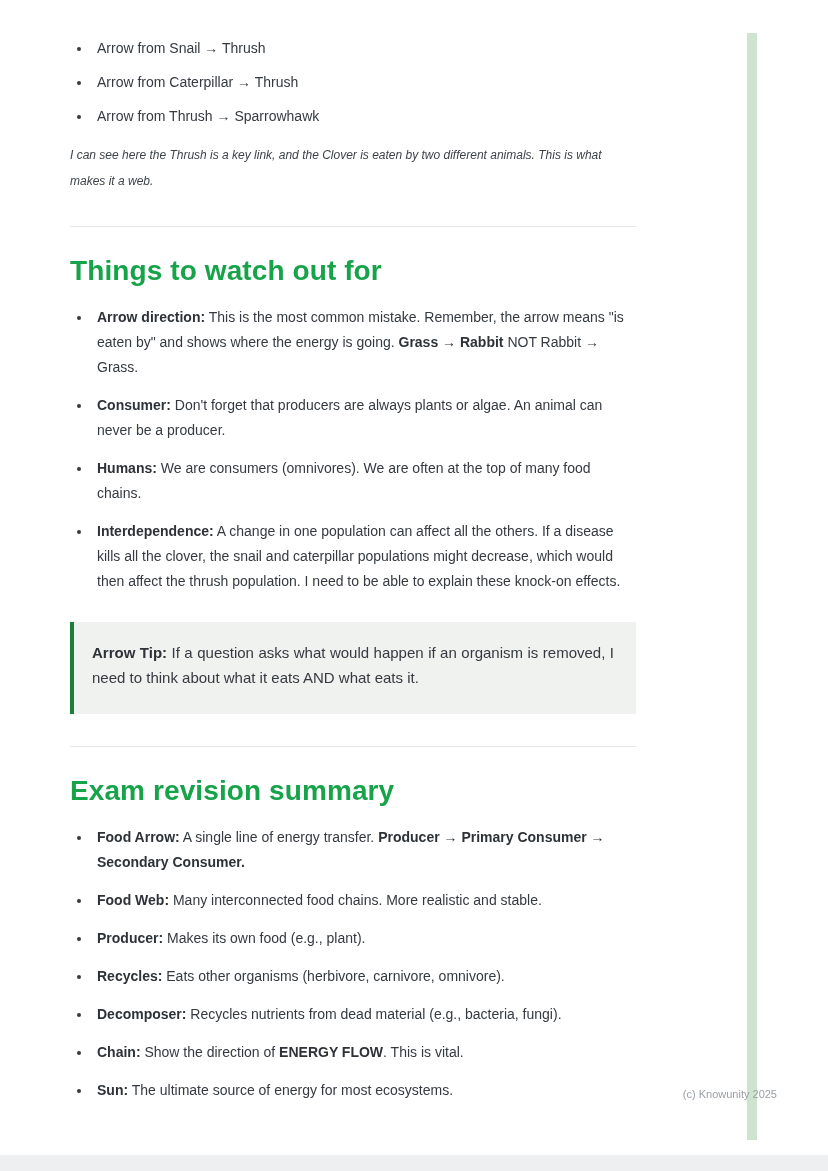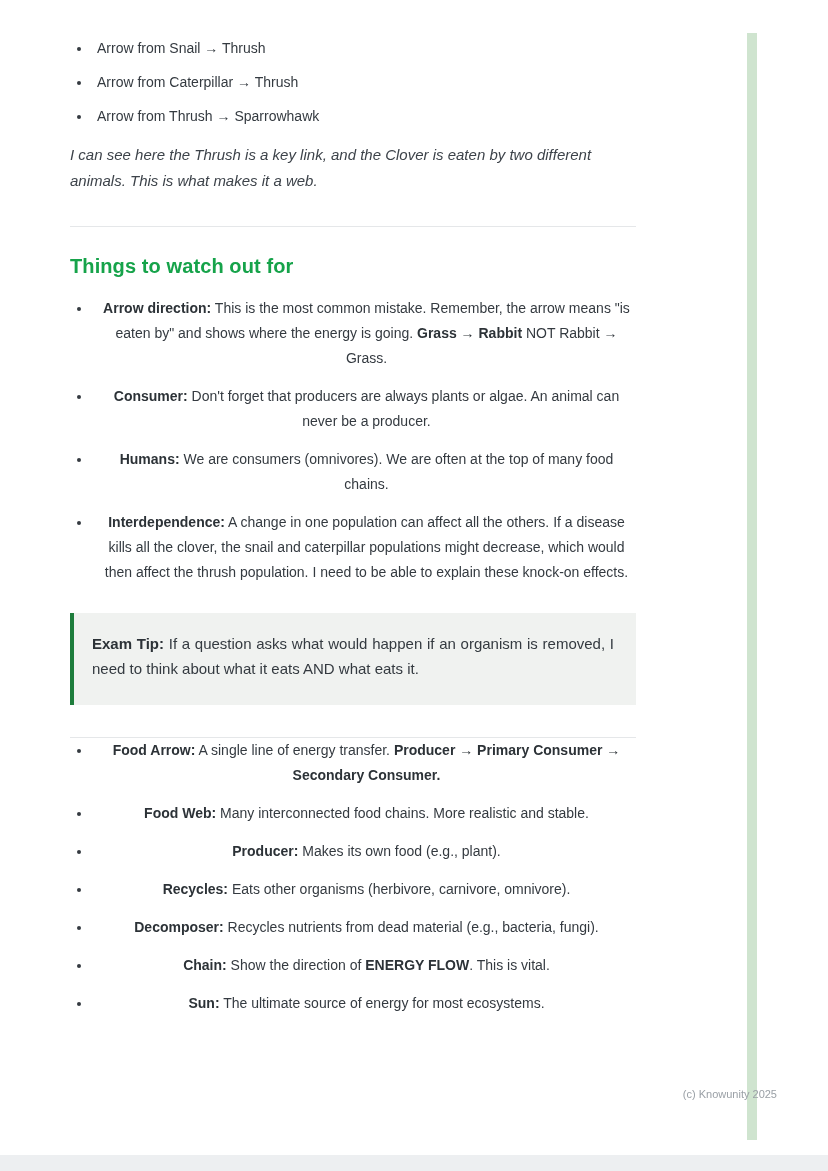--- a/index.html
+++ b/index.html
@@ -23,36 +23,36 @@
     width: 566px;
   }
   ul { list-style: disc outside; padding-left: 22px; }
   li {
     font-size: 14px;
     line-height: 24px;
     padding-left: 5px;
     margin-bottom: 10px;
     color: var(--body-text, #343a40);
   }
-  ul.detail li { line-height: 25px; margin-bottom: 13px; text-align: center; }
+  ul.detail li { line-height: 25px; margin-bottom: 13px; }
   .note {
     font-style: italic;
-    font-size: 15px;
+    font-size: 12px;
     line-height: 26px;
     margin-top: 14px;
     color: #3d434a;
   }
   hr.divider {
     border: none;
     border-top: 1px solid var(--divider, #e5e7e9);
     margin: 32px 0 0 0;
   }
   h2.section-title {
     color: var(--heading-green, #16a34a);
-    font-size: 20px;
+    font-size: 28px;
     font-weight: 700;
     margin-top: 28px;
     margin-bottom: 18px;
     letter-spacing: 0.1px;
   }
   strong { font-weight: 700; color: #2c3237; }
   .callout {
     background: var(--callout-bg, #f0f2f0);
     border-left: 4px solid var(--callout-border, #1e7d3c);
     margin-top: 28px;
@@ -110,25 +110,26 @@
     <h2 class="section-title">Things to watch out for</h2>
 
     <ul class="detail">
         <li><strong>Arrow direction:</strong> This is the most common mistake. Remember, the arrow means "is eaten by" and shows where the energy is going. <strong>Grass → Rabbit</strong> NOT Rabbit → Grass.</li>
         <li><strong>Consumer:</strong> Don't forget that producers are always plants or algae. An animal can never be a producer.</li>
         <li><strong>Humans:</strong> We are consumers (omnivores). We are often at the top of many food chains.</li>
         <li><strong>Interdependence:</strong> A change in one population can affect all the others. If a disease kills all the clover, the snail and caterpillar populations might decrease, which would then affect the thrush population. I need to be able to explain these knock-on effects.</li>
       </ul>
 
     <div class="callout">
-      <p class="lead"><strong>Exam Tip:</strong> If a question asks what would happen if an organism is removed, I need to think about what it eats AND what eats it.</p>
+      <p class="lead"><strong>Arrow Tip:</strong> If a question asks what would happen if an organism is removed, I need to think about what it eats AND what eats it.</p>
     </div>
 
     <hr class="divider">
 
+    <h2 class="section-title">Exam revision summary</h2>
 
     <ul class="detail summary">
         <li><strong>Food Arrow:</strong> A single line of energy transfer. <strong>Producer → Primary Consumer → Secondary Consumer.</strong></li>
         <li><strong>Food Web:</strong> Many interconnected food chains. More realistic and stable.</li>
         <li><strong>Producer:</strong> Makes its own food (e.g., plant).</li>
         <li><strong>Recycles:</strong> Eats other organisms (herbivore, carnivore, omnivore).</li>
         <li><strong>Decomposer:</strong> Recycles nutrients from dead material (e.g., bacteria, fungi).</li>
         <li><strong>Chain:</strong> Show the direction of <strong>ENERGY FLOW</strong>. This is vital.</li>
         <li><strong>Sun:</strong> The ultimate source of energy for most ecosystems.</li>
       </ul>

